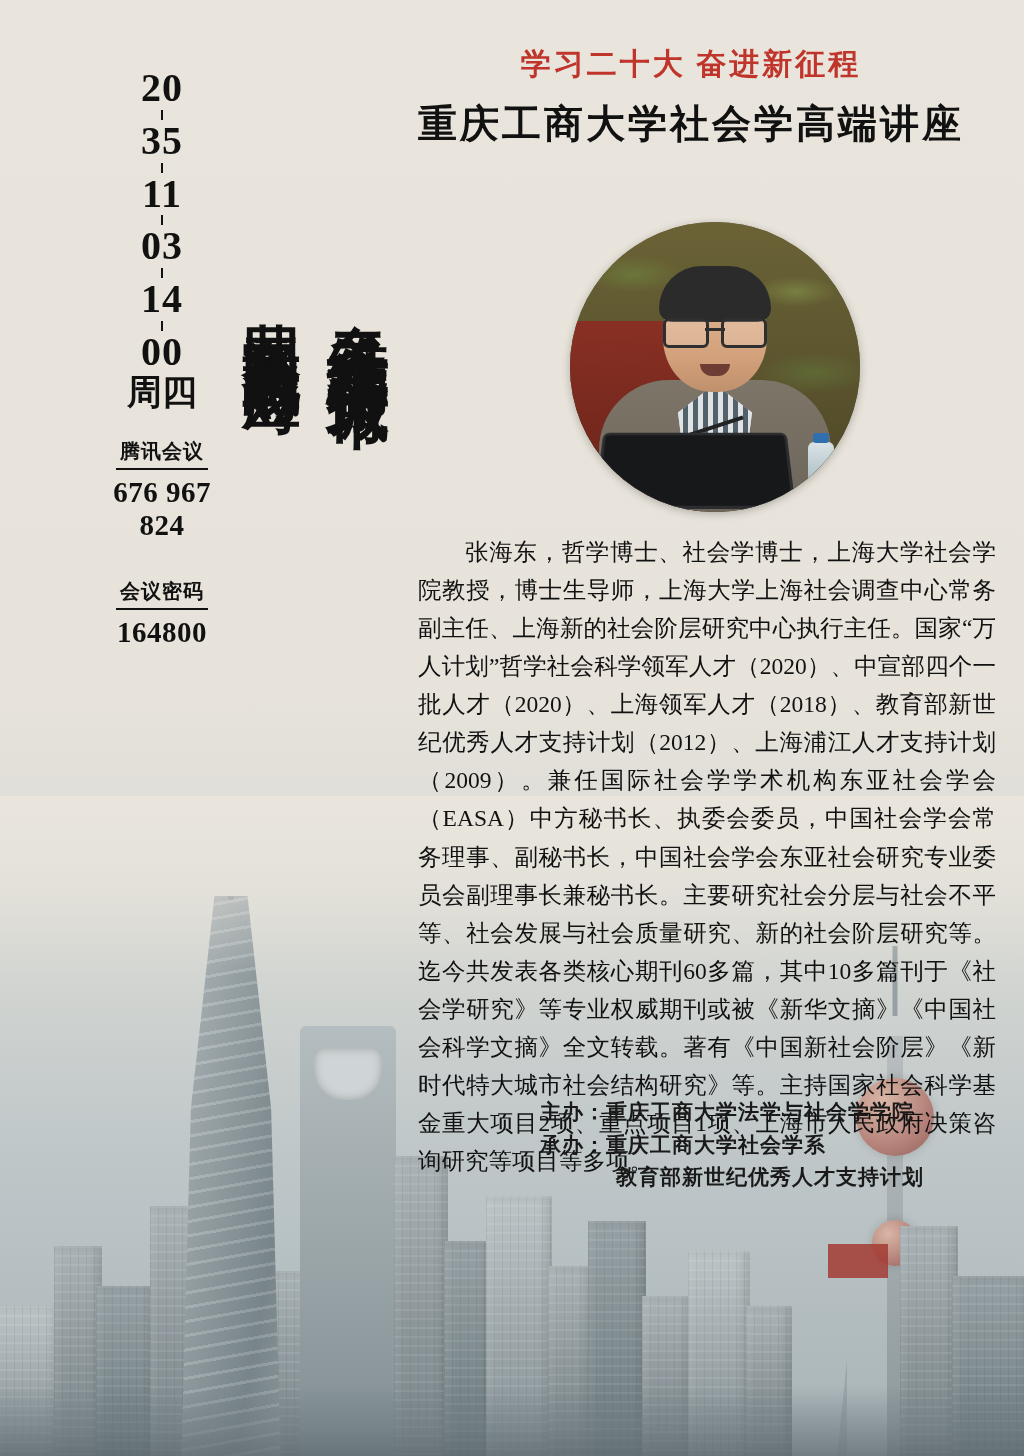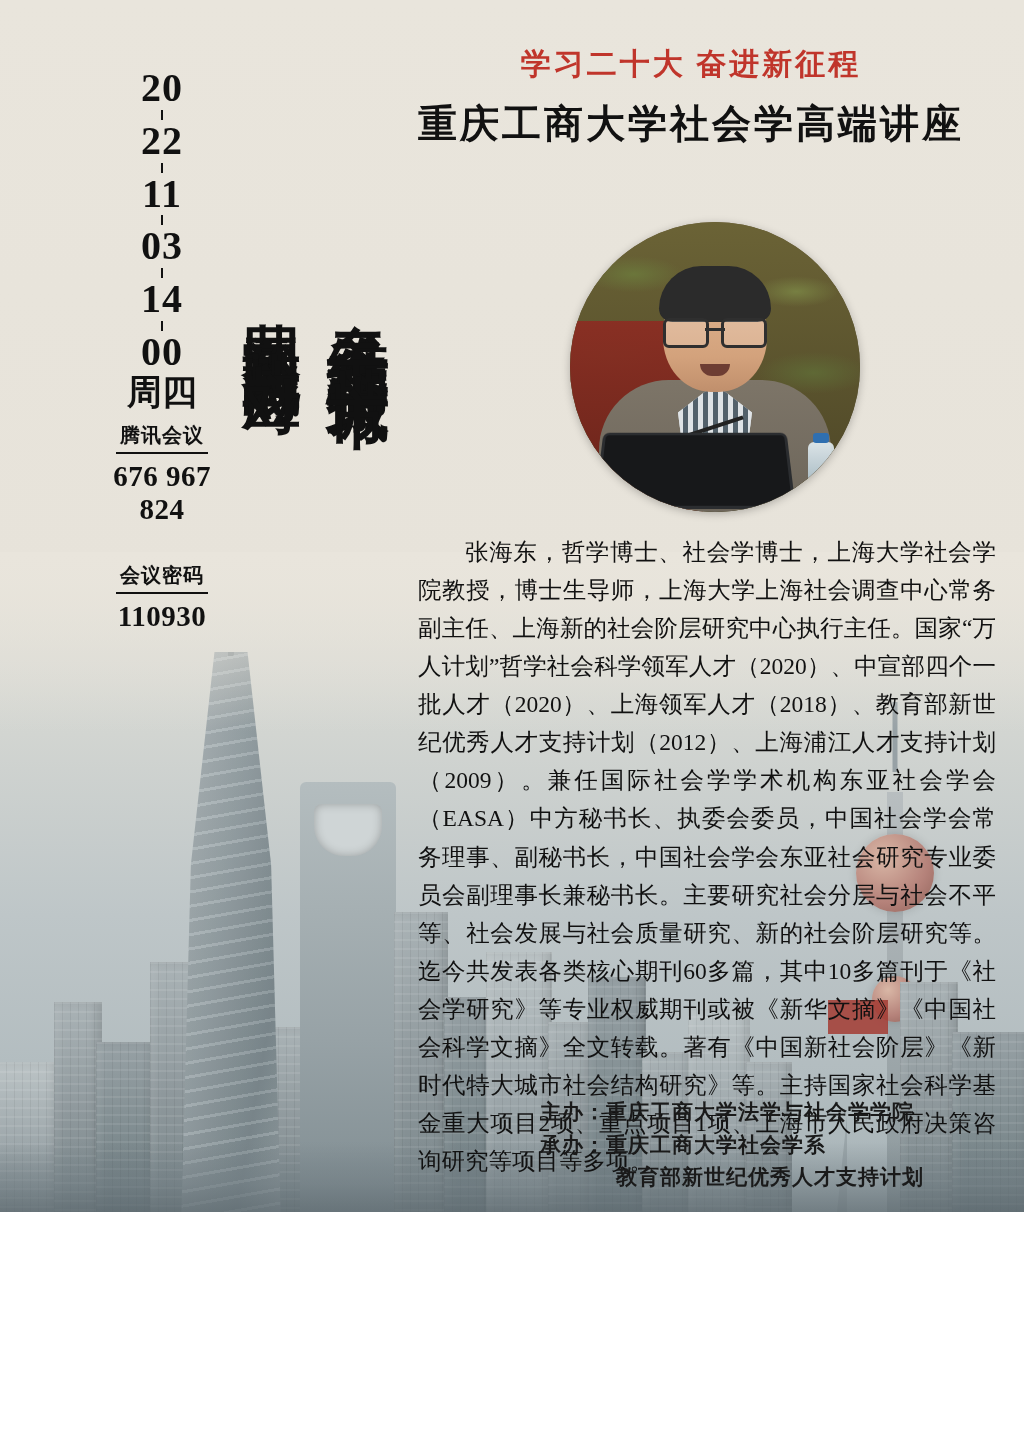--- a/index.html
+++ b/index.html
@@ -6,21 +6,21 @@
     margin: 0;
     padding: 0;
     background: #ffffff;
   }
   body {
     font-family: "Liberation Sans", sans-serif;
   }
   .poster {
     position: relative;
     width: 1024px;
-    height: 1212px;
+    height: 1456px;
     overflow: hidden;
     background: linear-gradient(180deg, #e9e5dc 0%, #e7e3da 48%, #dcdcd7 58%, #cfd3d2 70%, #c3c9cb 100%);
   }
 
   
   .city {
     position: absolute;
     left: 0;
     right: 0;
     bottom: 0;
@@ -165,21 +165,21 @@
     background: #111;
     margin: 1px auto;
   }
   .weekday {
     font-family: "Liberation Serif", serif;
     font-weight: bold;
     font-size: 35px;
     line-height: 1.05;
     margin-top: 2px;
   }
-  .meet-block { margin-top: 10px; }
+  .meet-block { margin-top: 26px; }
   .meet-label {
     font-family: "Liberation Serif", serif;
     font-weight: bold;
     font-size: 20px;
     letter-spacing: 1px;
     border-bottom: 2px solid #111;
     display: inline-block;
     padding: 0 4px 3px 4px;
   }
   .meet-value {
@@ -448,40 +448,40 @@
     <div class="bldg darker" style="left:952px;width:80px;height:180px;"></div>
 
     <div class="ground"></div>
     <div class="haze"></div>
   </div>
 
   <div class="date-col">
     <div class="date-digits">
       <div>20</div>
       <div class="date-rule"></div>
-      <div>22</div>
+      <div>35</div>
       <div class="date-rule"></div>
       <div>11</div>
       <div class="date-rule"></div>
       <div>03</div>
       <div class="date-rule"></div>
       <div>14</div>
       <div class="date-rule"></div>
       <div>00</div>
     </div>
     <div class="weekday">周四</div>
 
     <div class="meet-block">
       <div class="meet-label">腾讯会议</div>
       <div class="meet-value">676 967 824</div>
     </div>
 
     <div class="meet-block second">
       <div class="meet-label">会议密码</div>
-      <div class="meet-value">110930</div>
+      <div class="meet-value">164800</div>
     </div>
   </div>
 
   <div class="vtitle">
     <div class="vline main">多维二元结构下特大城市</div>
     <div class="vline sub">共同富裕的挑战与应对</div>
   </div>
 
   <div class="header">
     <div class="slogan">学习二十大  奋进新征程</div>

